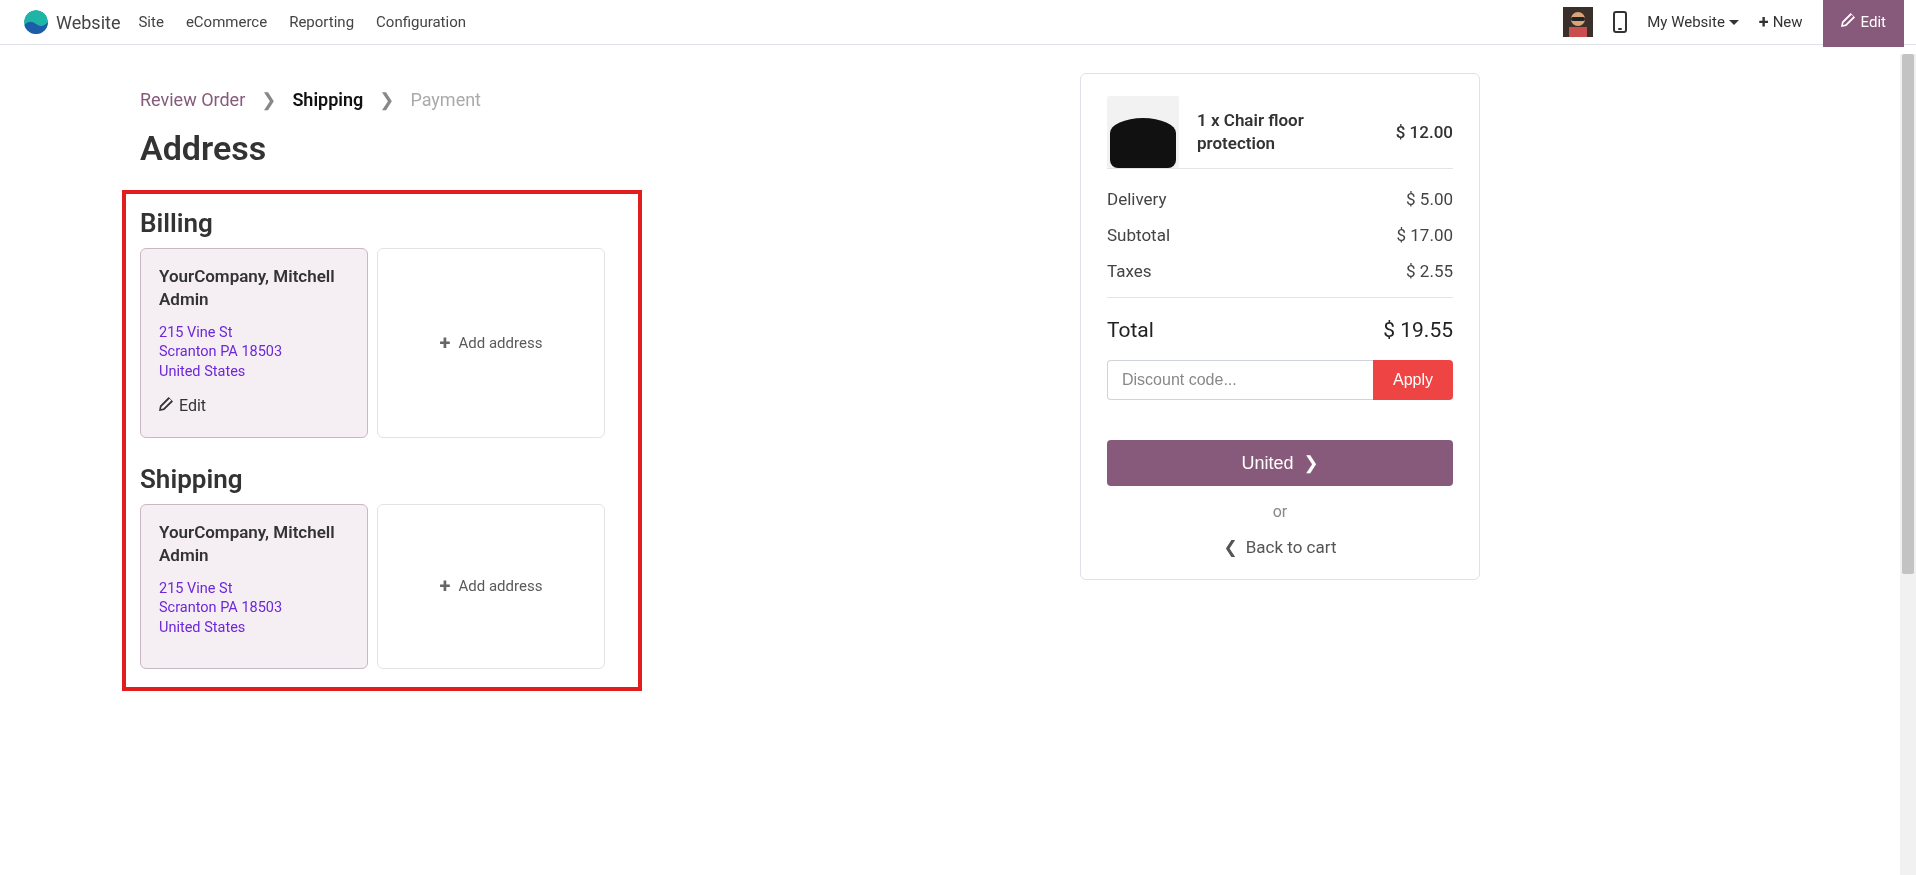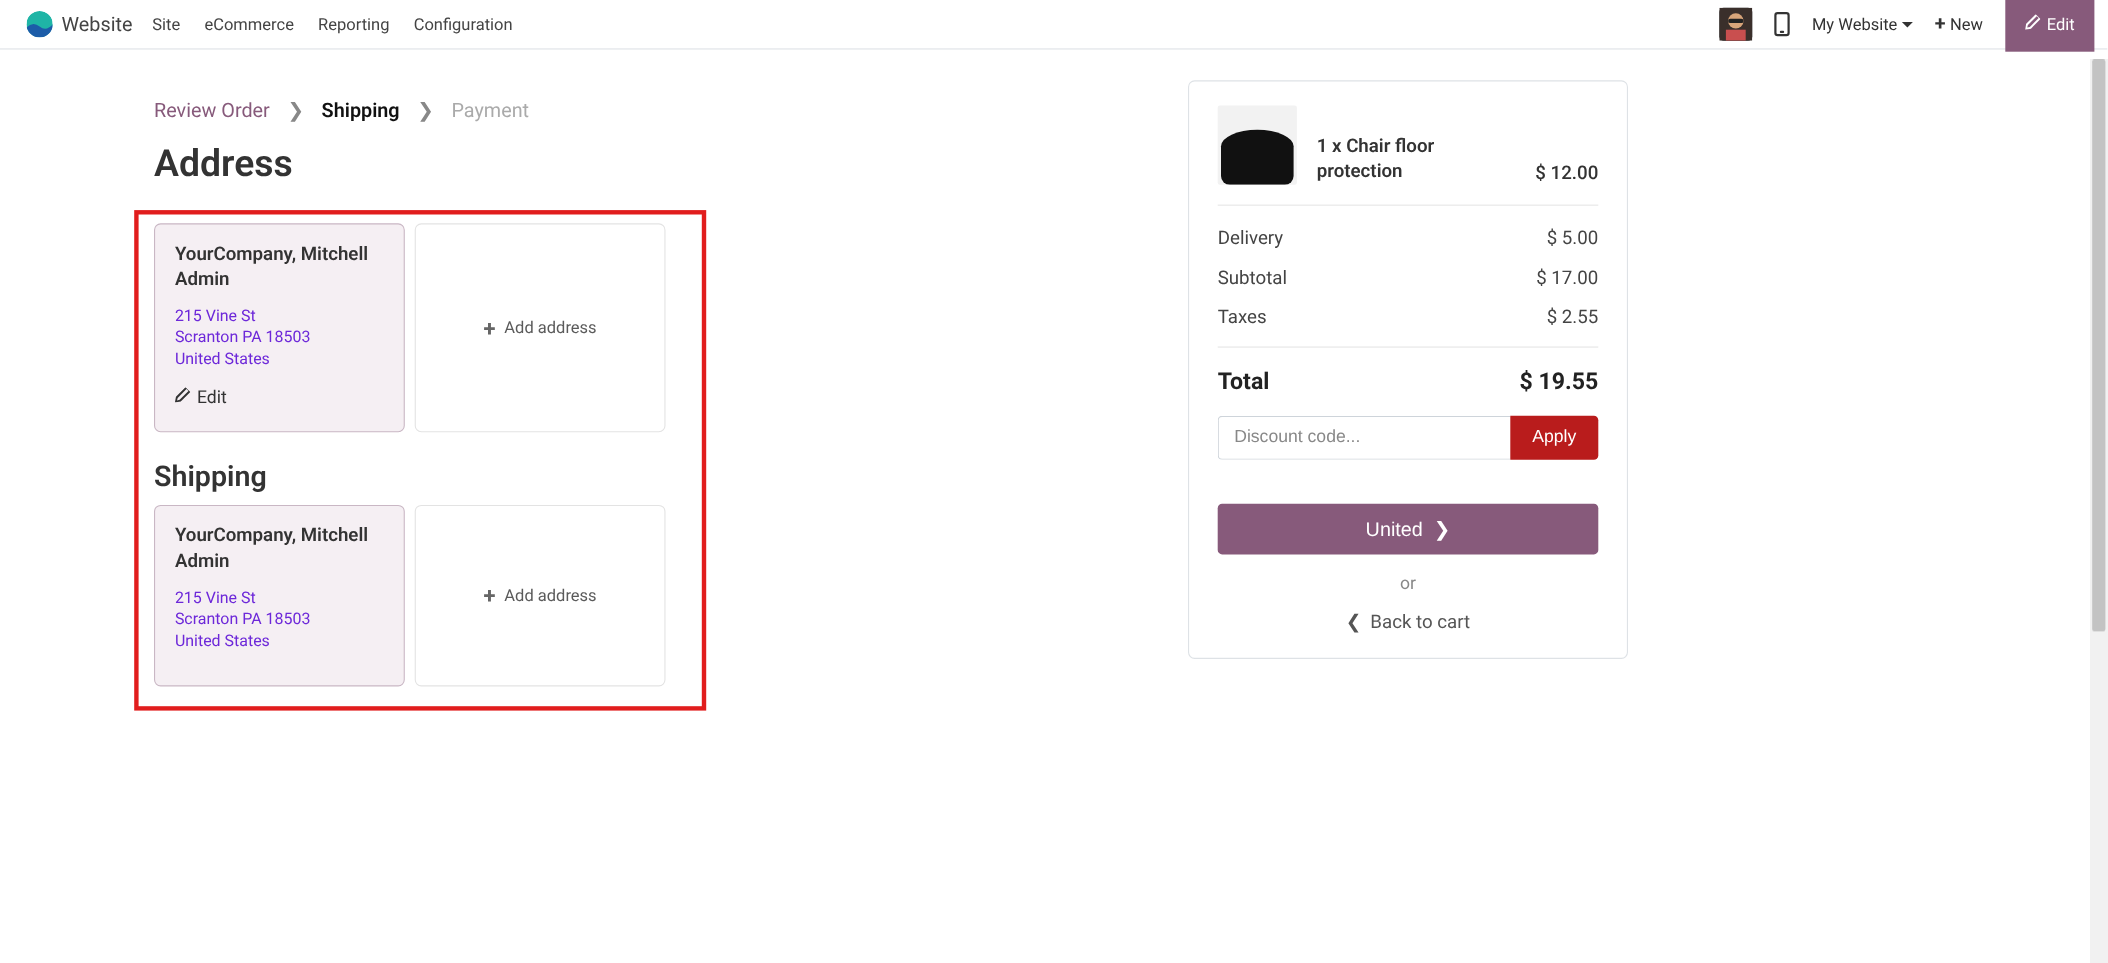--- a/index.html
+++ b/index.html
@@ -116,41 +116,41 @@
   .shipping-block .addr-card, .shipping-block .add-card { min-height: 164px; }
 
   
   .summary {
     border: 1px solid #dee2e6;
     border-radius: 6px;
     padding: 22px 26px;
     font-size: 17px;
     color:#444;
   }
-  .summary-item { display:flex; gap:18px; align-items:flex-end; padding-bottom:18px; border-bottom:1px solid #e5e5e5; }
+  .summary-item { display:flex; gap:18px; align-items:center; border-bottom:1px solid #e5e5e5; }
   .thumb {
     width:72px; height:72px; background:#f2f2f2; border-radius:2px;
     display:flex; align-items:flex-end; justify-content:center; overflow:hidden;
   }
   .thumb-inner { width:66px; height:50px; background:#111; border-radius:50% 50% 8px 8px / 30% 30% 8px 8px; }
   .item-title { flex:1; font-size:17px; font-weight:600; color:#333; line-height:1.35; }
   .item-price { font-weight:500; color:#333; white-space:nowrap; }
 
   .summary-row { display:flex; justify-content:space-between; padding:8px 0; font-size:17px; }
   .summary-rows { padding-top:12px; padding-bottom:8px; border-bottom:1px solid #e5e5e5; }
-  .total-row { display:flex; justify-content:space-between; padding:20px 0 18px 0; font-size:21px; font-weight:700; color:#222; }
+  .total-row { display:flex; justify-content:space-between; padding:20px 0 18px 0; font-size:21px; font-weight:400; color:#222; }
 
   .discount { display:flex; margin-bottom:40px; }
   .discount input {
     flex:1; border:1px solid #ced4da; border-right:none; border-radius:4px 0 0 4px;
     padding: 10px 14px; font-size:16px; color:#555;
   }
   .discount input::placeholder { color:#888; }
   .discount button {
-    border:none; background:#b91c1c; color:#fff; padding: 0 20px; border-radius:0 4px 4px 0; cursor:pointer; font-size:16px;
+    border:none; background:#ef4444; color:#fff; padding: 0 20px; border-radius:0 4px 4px 0; cursor:pointer; font-size:16px;
   }
 
   .confirm-btn {
     width:100%; background:#875A7B; color:#fff; border:none; border-radius:4px;
     padding:12px 0; font-size:18px; cursor:pointer; display:flex; align-items:center; justify-content:center; gap:10px;
   }
   .or-text { text-align:center; color:#888; margin:16px 0; font-size:16px; }
   .back-link { text-align:center; color:#555; font-size:17px; cursor:pointer; display:flex; align-items:center; justify-content:center; gap:8px; }
 
   
@@ -220,20 +220,21 @@
       <span class="chev">❯</span>
       <span class="step active">Shipping</span>
       <span class="chev">❯</span>
       <span class="step disabled">Payment</span>
     </div>
 
     <h1 class="page-title">Address</h1>
 
     <div class="highlight-box">
 
+      <div class="section-head">Billing</div>
       <div class="card-row">
         <div class="addr-card billing">
           <div class="addr-name">YourCompany, Mitchell Admin</div>
           <div class="addr-lines">
             <div>215 Vine St</div>
             <div>Scranton PA 18503</div>
             <div>United States</div>
           </div>
           <div class="addr-edit">
             <span>

